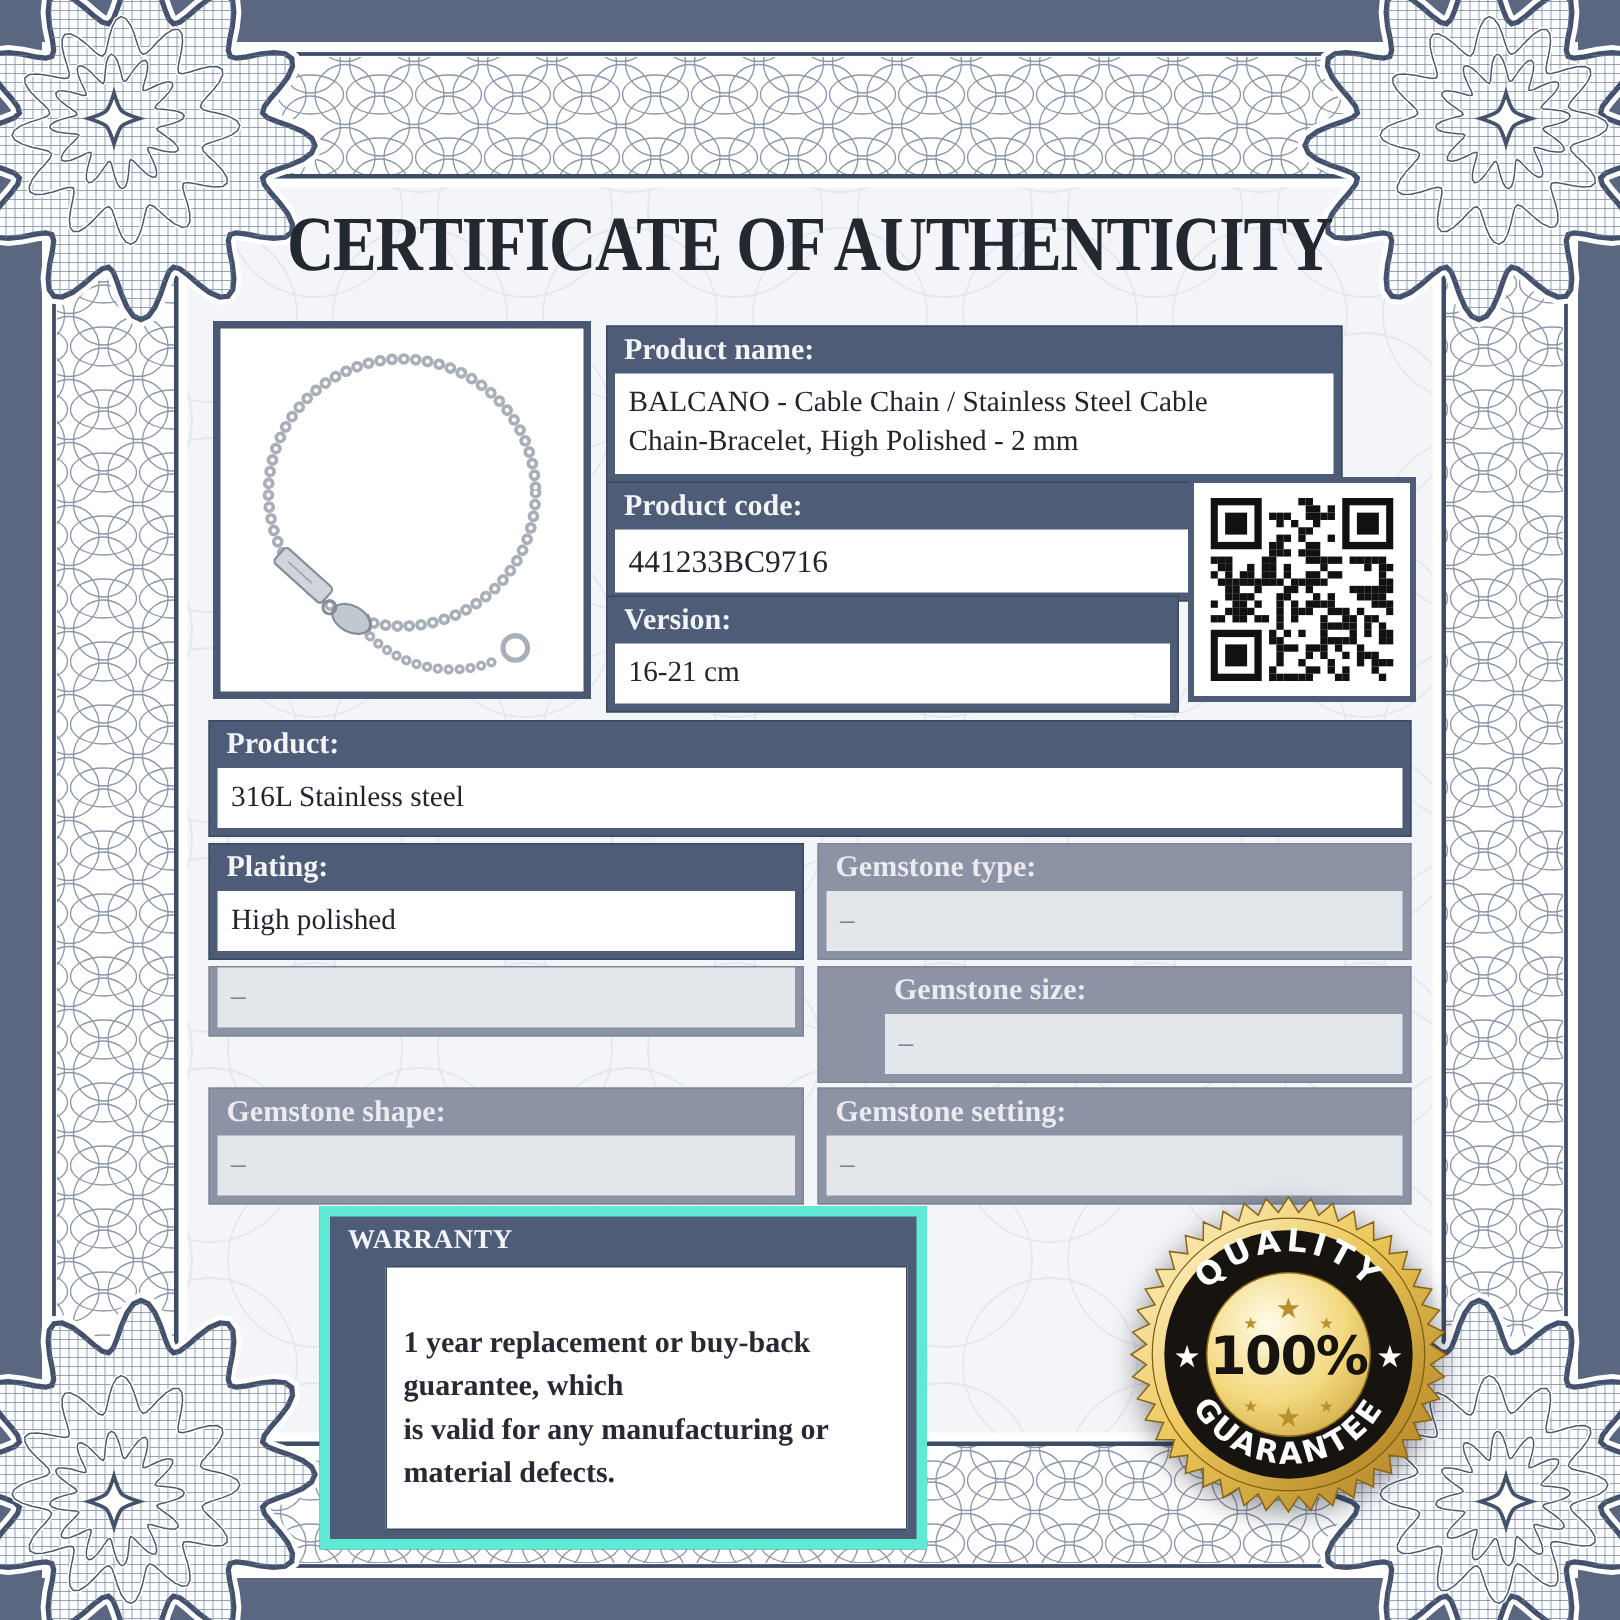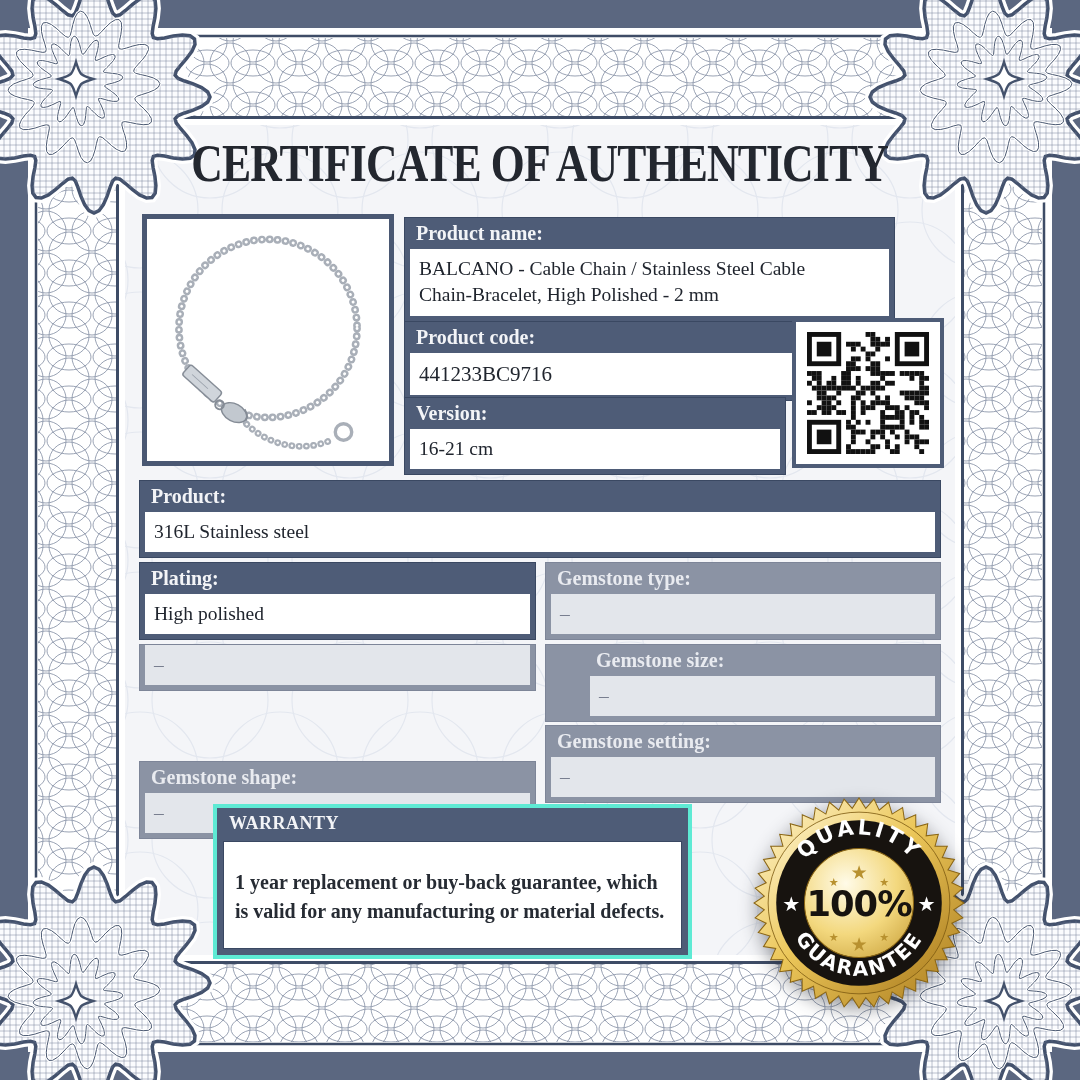--- a/index.html
+++ b/index.html
@@ -26,33 +26,33 @@
 
   .f-name{left:404px;top:217px;width:491px;}
   .f-code{left:404px;top:321px;width:418px;}
   .f-code .val{font-size:21px;}
   .f-version{left:404px;top:397px;width:382px;}
   .f-material{left:139px;top:480px;width:802px;}
   .f-plating{left:139px;top:562px;width:397px;}
   .f-gtype{left:545px;top:562px;width:396px;}
   .f-gcolor{left:139px;top:644px;width:397px;}
   .f-gsize{left:545px;top:644px;width:396px;padding-left:44px;}
-  .f-gshape{left:139px;top:725px;width:397px;margin-top:36px;}
+  .f-gshape{left:139px;top:725px;width:397px;}
   .f-gsetting{left:545px;top:725px;width:396px;}
 
   .qr-box{position:absolute;left:792px;top:318px;width:152px;height:150px;background:#fff;
           border:4px solid #4e5c77;box-sizing:border-box;display:flex;align-items:center;
           justify-content:center;z-index:2;}
 
-  .warranty{position:absolute;left:213px;top:804px;width:479px;background:#4e5c77;
-            border:4px solid #5eead4;padding:0 6px 6px;box-sizing:border-box;z-index:2;}
+  .warranty{position:absolute;left:213px;top:804px;width:405px;background:#4e5c77;
+            border:7px solid #5eead4;padding:0 6px 6px;box-sizing:border-box;z-index:2;}
   .warranty .lbl{font-weight:700;font-size:18px;letter-spacing:.5px;color:#f3f4f7;
                  padding:6px 6px 7px;line-height:1.1;}
   .warranty .val{background:#fff;border:1px solid #3a4862;font-weight:700;font-size:20px;
-                 color:#262b33;padding:26px 11px 22px;line-height:1.45;white-space:pre-line;}
+                 color:#262b33;padding:36px 11px 22px;line-height:1.45;white-space:pre-line;margin-left:31px;}
 
   .seal{position:absolute;left:752px;top:796px;width:214px;height:214px;z-index:3;
         filter:drop-shadow(0 5px 9px rgba(20,24,34,.45));}
 </style>
 </head>
 <body>
 
 <div class="page">
 
   <svg class="frame" width="1080" height="1080" viewBox="0 0 1080 1080">

